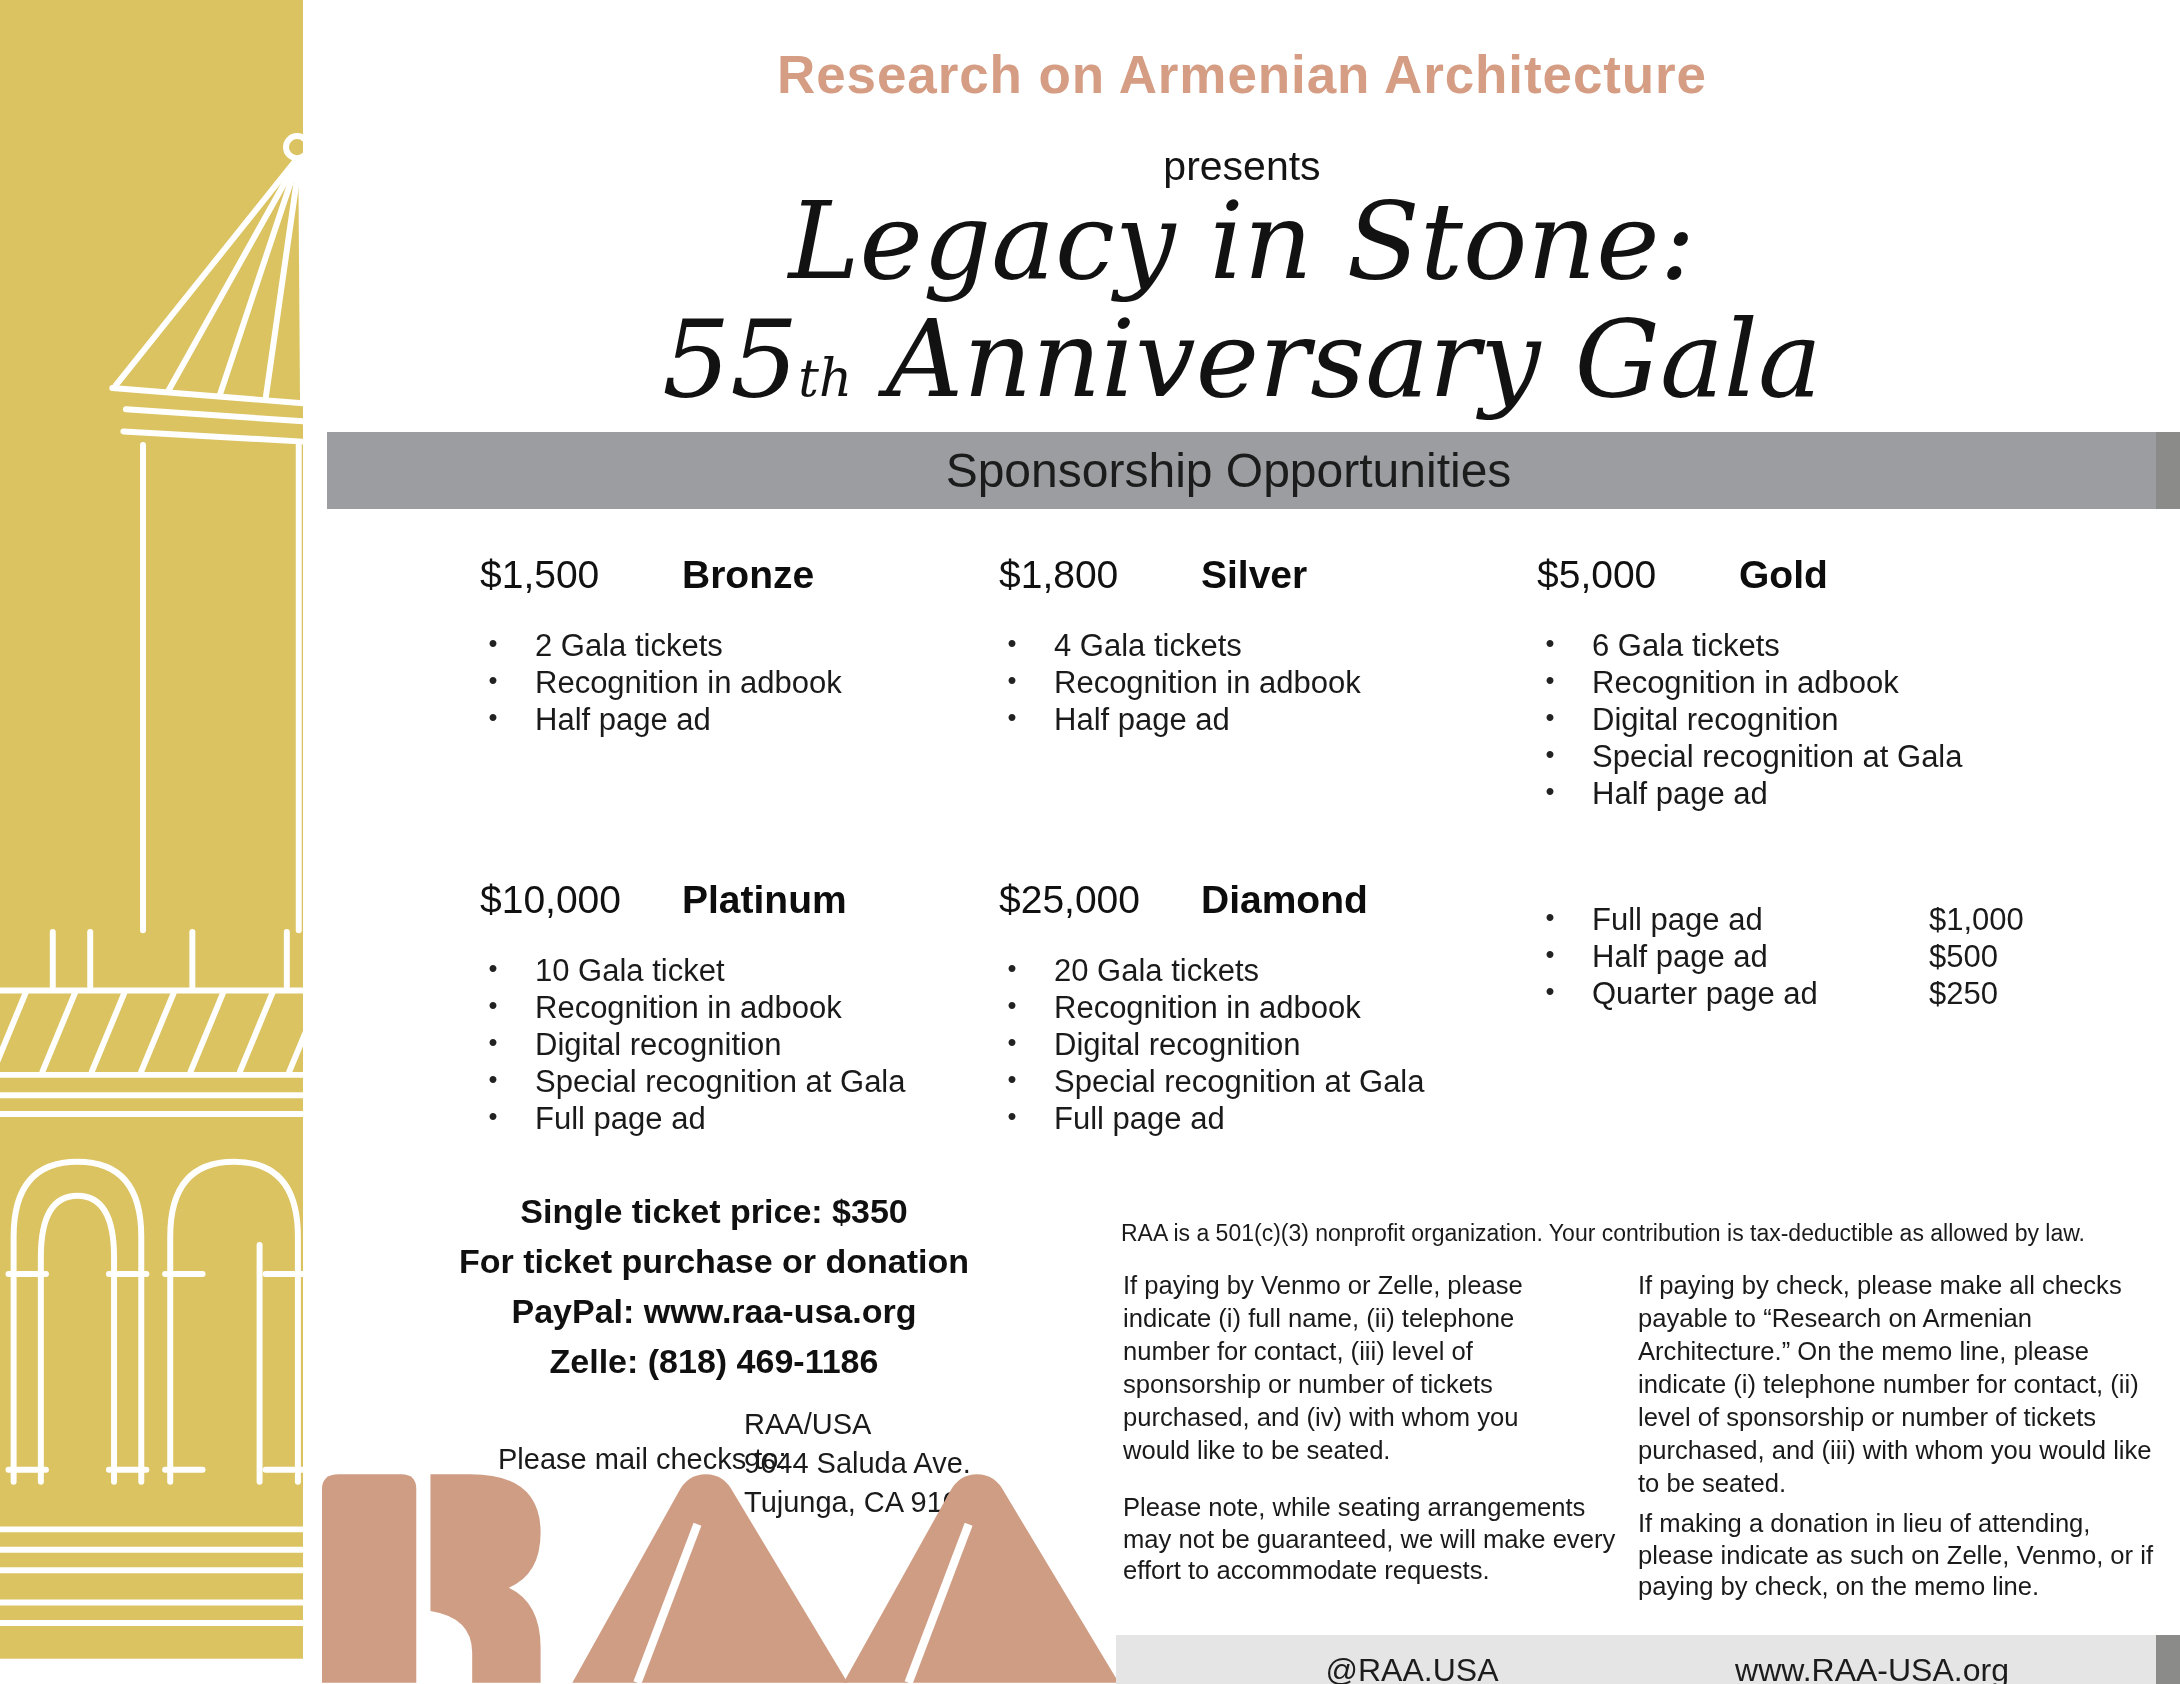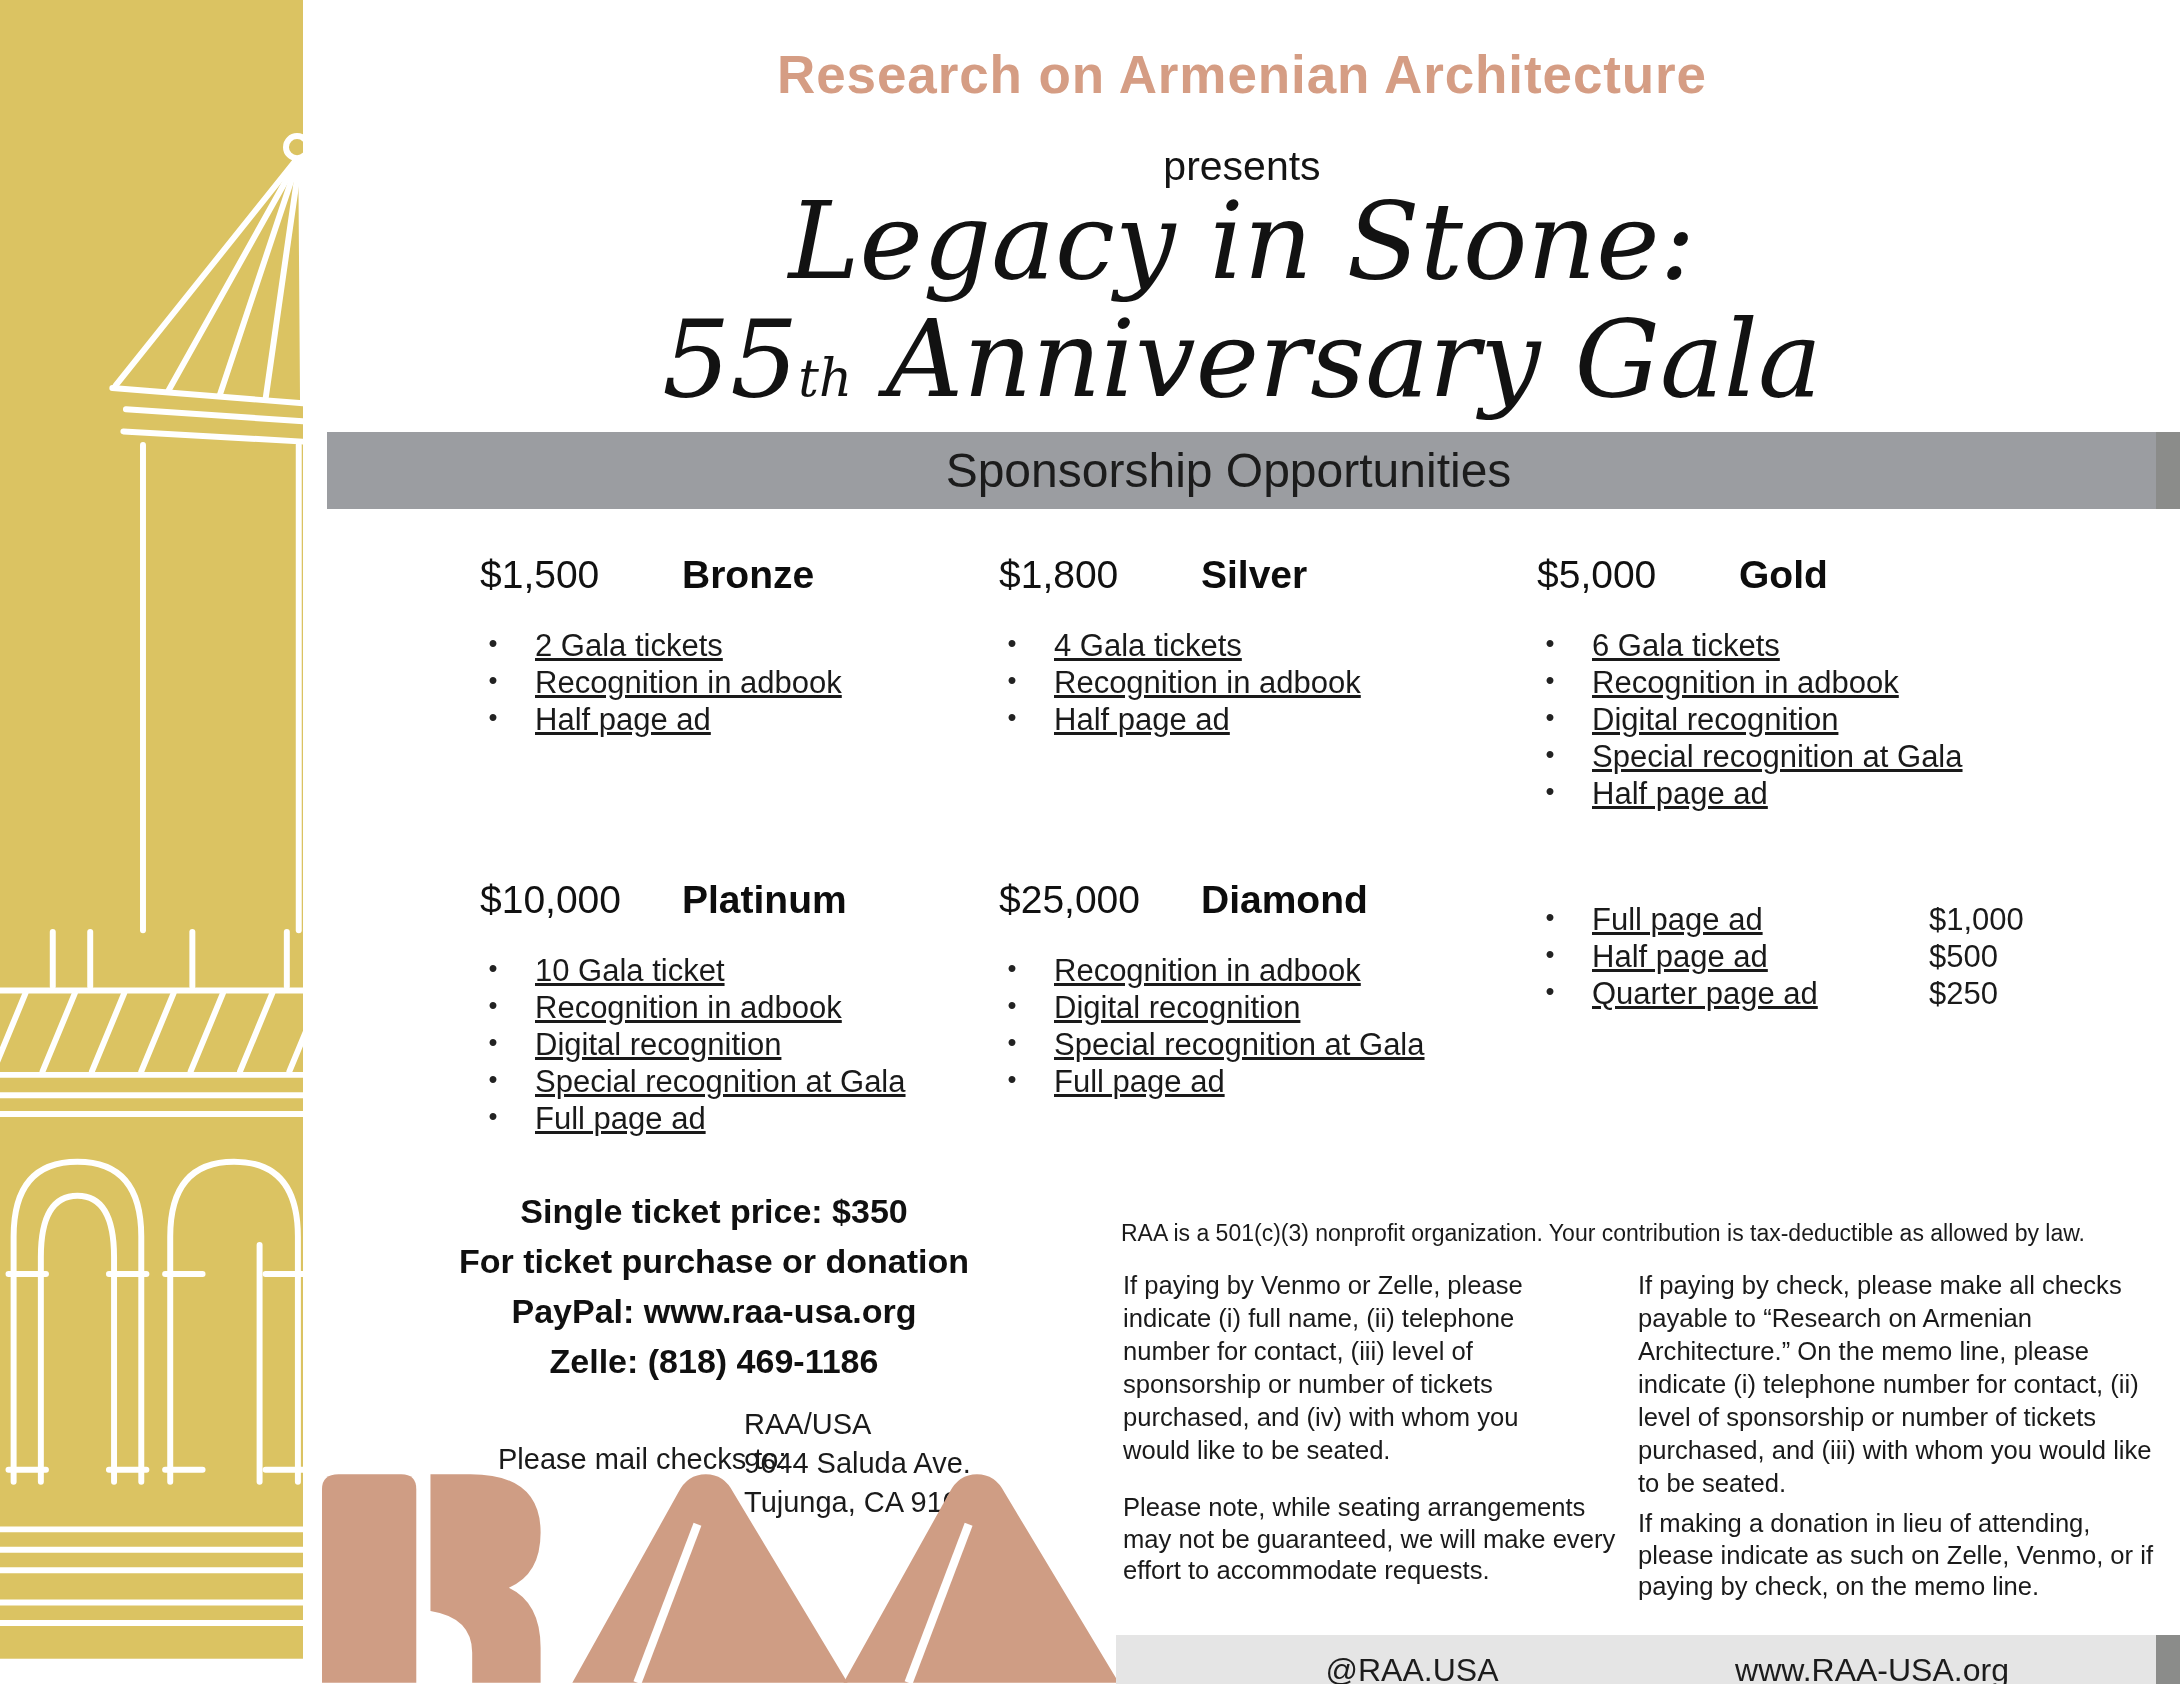--- a/index.html
+++ b/index.html
@@ -46,21 +46,21 @@
   .banner .banner-text{
     position:absolute;left:0;right:51px;top:0;height:77px;line-height:78px;
     text-align:center;font-size:48px;color:#1c1c1c;
   }
   
   .tier{position:absolute;width:511px;}
   .tier-head{font-size:39px;line-height:51px;white-space:nowrap;}
   .tier-head .price{display:inline-block;width:202px;font-weight:400;color:#111;}
   .tier-head .tname{font-weight:bold;color:#0d0d0d;}
   ul.benefits{list-style:none;margin:27px 0 0 0;padding:0;font-size:31px;line-height:37px;}
-  ul.benefits li{position:relative;padding-left:55px;white-space:nowrap;text-decoration:underline;}
+  ul.benefits li{position:relative;padding-left:55px;white-space:nowrap;}
   ul.benefits li::before{
     content:"\2022";position:absolute;left:8.5px;top:-1.7px;font-size:25.6px;color:#222;
   }
   
   .adbook{position:absolute;left:1537px;top:874px;width:562px;}
   .adbook .adbook-title{font-size:39px;line-height:51px;font-weight:bold;color:#0d0d0d;}
   .adbook ul.benefits li{padding-right:0;}
   .adbook .ad-price{position:absolute;left:392px;top:0;}
   
   .ticket-info{
@@ -203,20 +203,21 @@
       <li>Special recognition at Gala</li>
       <li>Full page ad</li>
     </ul>
   </div>
 
   <div class="tier" style="left:999px;top:874px">
     <div class="tier-head">
       <span class="price">$25,000</span><span class="tname">Diamond</span>
     </div>
     <ul class="benefits">
+      <li>20 Gala tickets</li>
       <li>Recognition in adbook</li>
       <li>Digital recognition</li>
       <li>Special recognition at Gala</li>
       <li>Full page ad</li>
     </ul>
   </div>
 
   <div class="adbook">
     <ul class="benefits">
       <li><span>Full page ad</span><span class="ad-price">$1,000</span></li>

